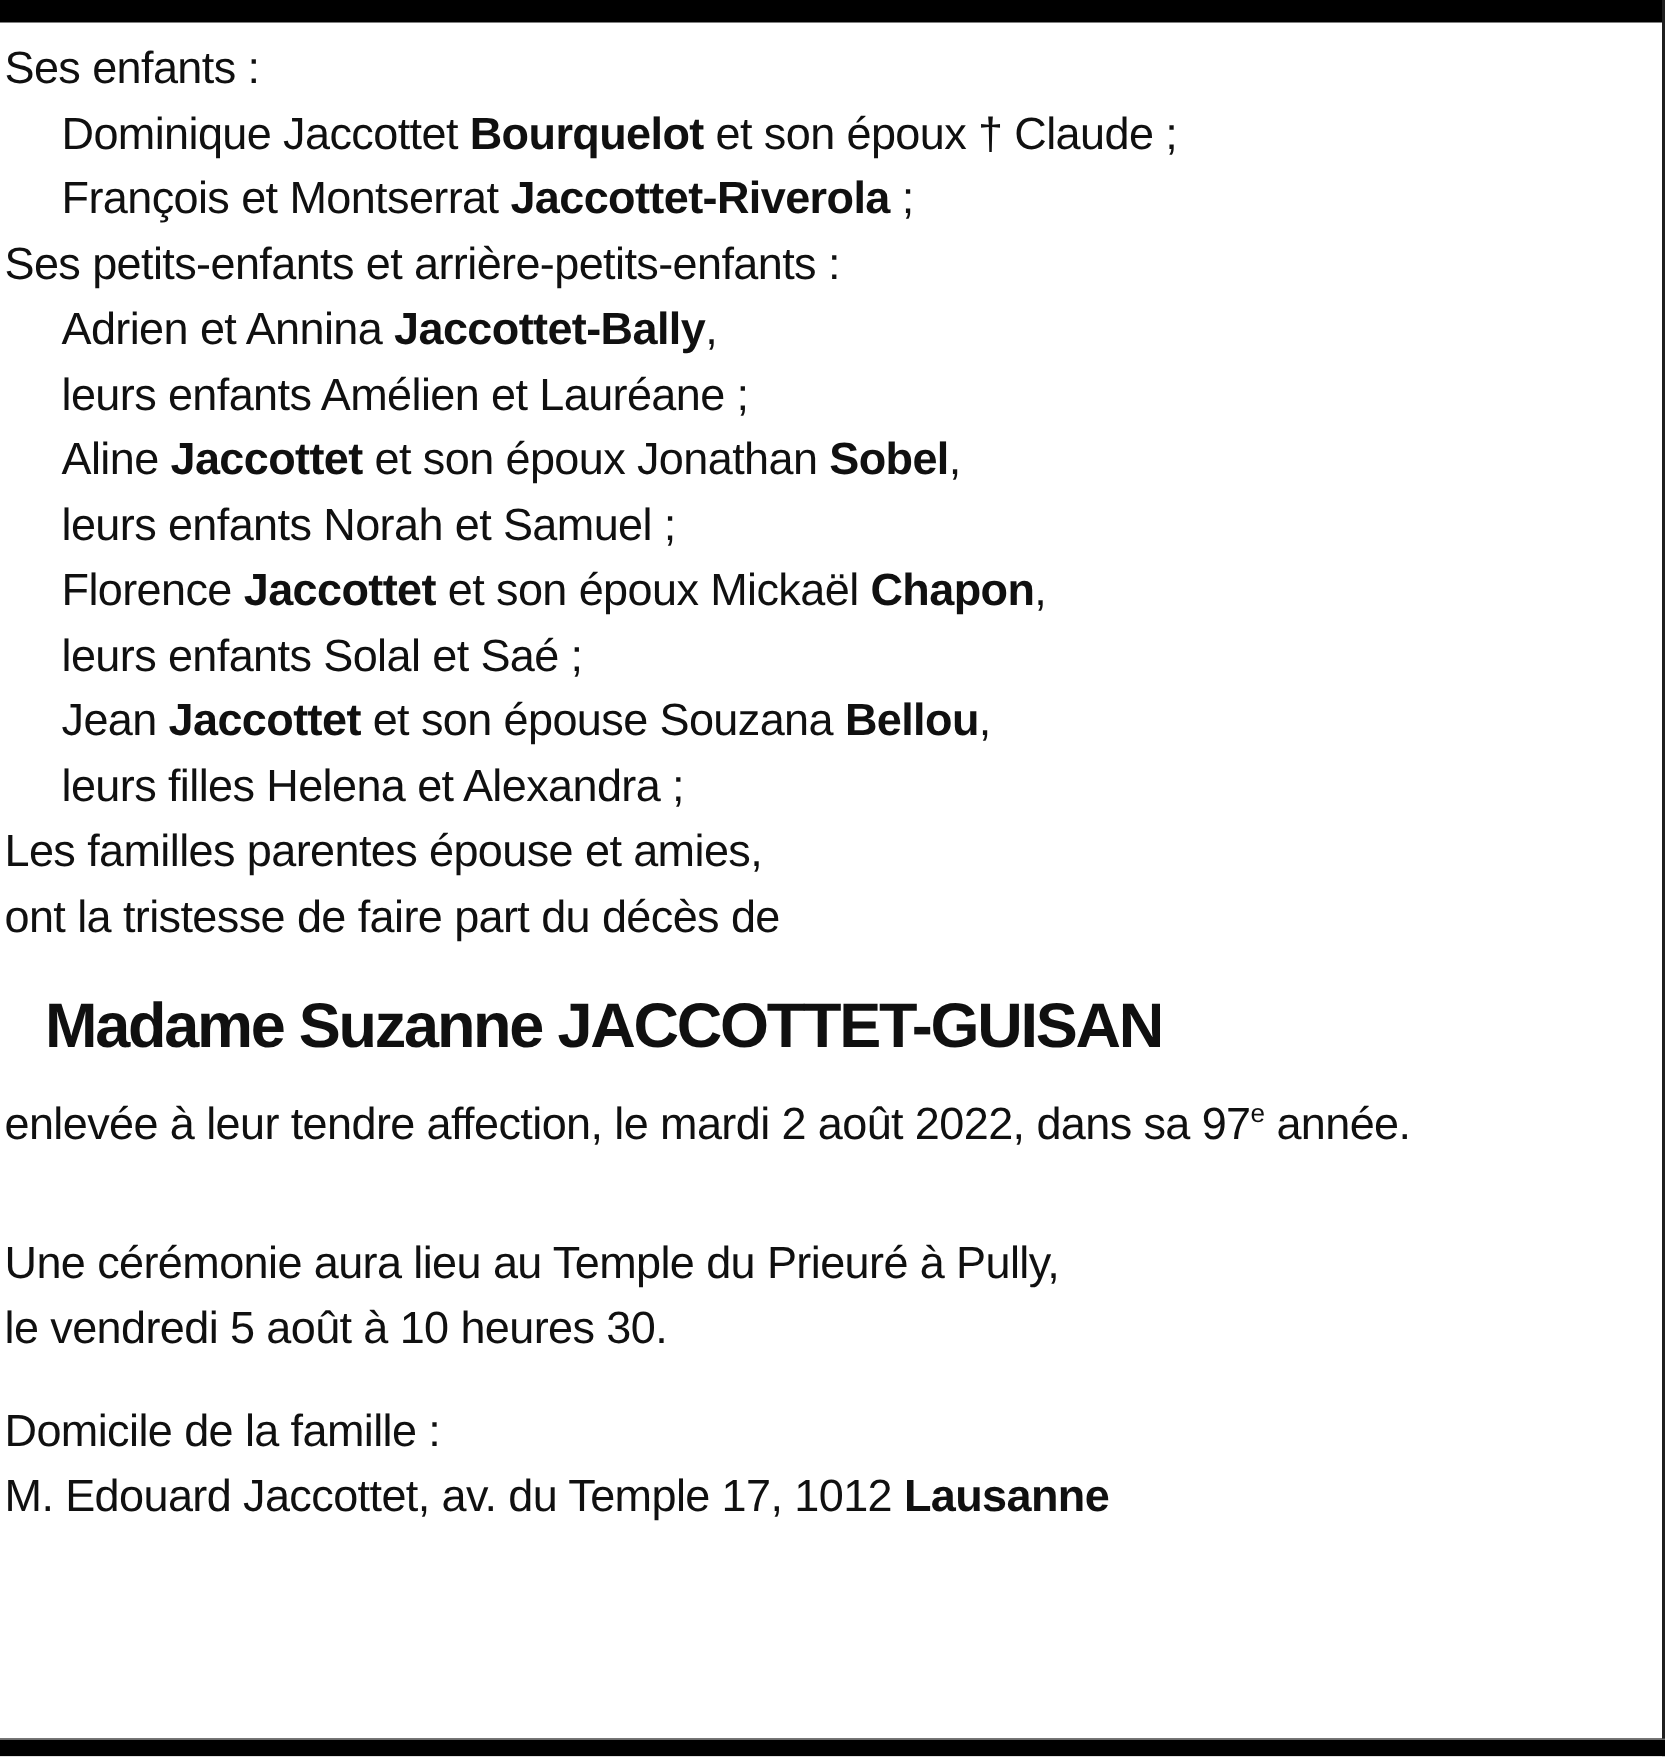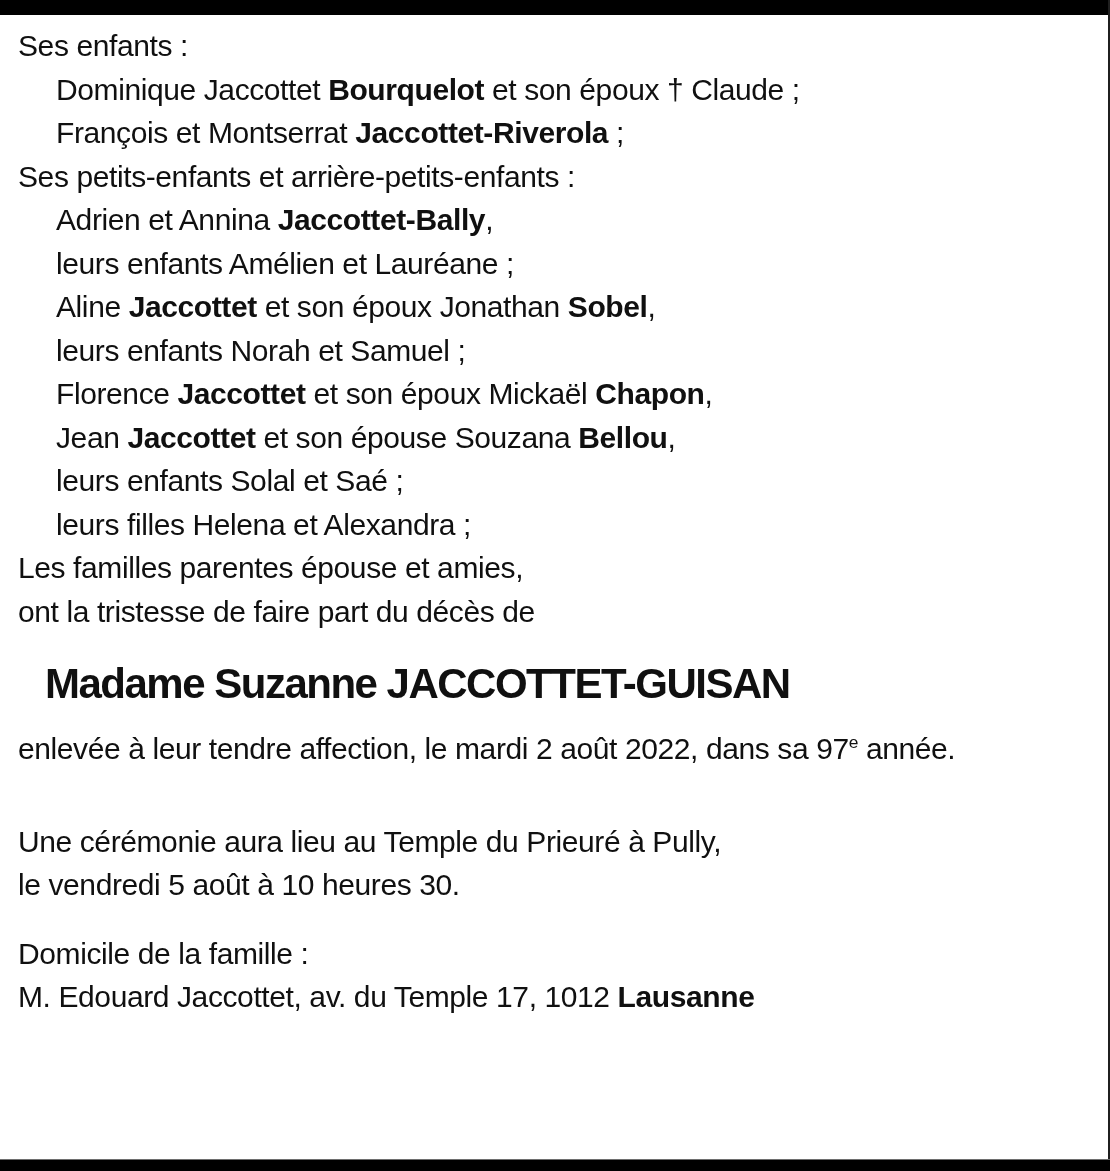--- a/index.html
+++ b/index.html
@@ -19,21 +19,21 @@
   .bar { position: absolute; left: 0; width: 100%; background: #000000; }
   .bar.top { top: 0; height: 15px; }
   .bar.bottom { bottom: 0; height: 11px; border-top: 1px solid #6e6e6e; }
   .right-border {
     position: absolute; top: 0; right: 0; width: 2px; height: 100%;
     background: #1f1f1f;
   }
   .content {
     position: absolute;
     top: 15px; left: 0; right: 2px;
-    padding: 9px 0 0 18px;
+    padding: 9px 0 0 3px;
     font-size: 30px;
     line-height: 43.5px;
     letter-spacing: -0.4px;
   }
   .line { white-space: nowrap; }
   .line.indent { padding-left: 38px; }
   .b { font-weight: bold; }
   .sup { font-size: 0.58em; vertical-align: super; }
   .title {
     font-size: 42px;
@@ -58,22 +58,22 @@
     <div class="family">
         <div class="line"><span>Ses enfants :</span></div>
         <div class="line indent"><span>Dominique Jaccottet </span><span class="b">Bourquelot</span><span> et son époux † Claude ;</span></div>
         <div class="line indent"><span>François et Montserrat </span><span class="b">Jaccottet-Riverola</span><span> ;</span></div>
         <div class="line"><span>Ses petits-enfants et arrière-petits-enfants :</span></div>
         <div class="line indent"><span>Adrien et Annina </span><span class="b">Jaccottet-Bally</span><span>,</span></div>
         <div class="line indent"><span>leurs enfants Amélien et Lauréane ;</span></div>
         <div class="line indent"><span>Aline </span><span class="b">Jaccottet</span><span> et son époux Jonathan </span><span class="b">Sobel</span><span>,</span></div>
         <div class="line indent"><span>leurs enfants Norah et Samuel ;</span></div>
         <div class="line indent"><span>Florence </span><span class="b">Jaccottet</span><span> et son époux Mickaël </span><span class="b">Chapon</span><span>,</span></div>
+        <div class="line indent"><span>leurs enfants Solal et Saé ;</span></div>
         <div class="line indent"><span>Jean </span><span class="b">Jaccottet</span><span> et son épouse Souzana </span><span class="b">Bellou</span><span>,</span></div>
-        <div class="line indent"><span>leurs enfants Solal et Saé ;</span></div>
         <div class="line indent"><span>leurs filles Helena et Alexandra ;</span></div>
         <div class="line"><span>Les familles parentes épouse et amies,</span></div>
         <div class="line"><span>ont la tristesse de faire part du décès de</span></div>
       </div>
 
     <h1 class="title">Madame Suzanne JACCOTTET-GUISAN</h1>
 
     <div class="death-line"><span>enlevée à leur tendre affection, le mardi 2 août 2022, dans sa 97</span><span class="sup">e</span><span> année.</span></div>
 
     <div class="paragraphs">

